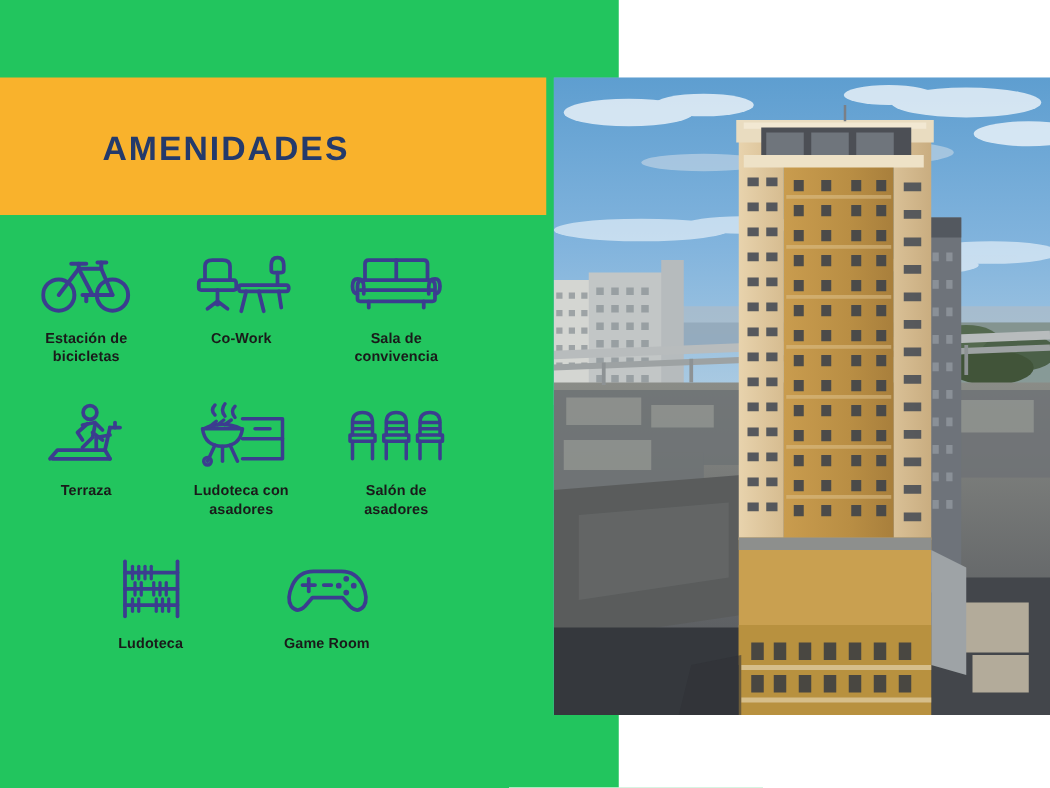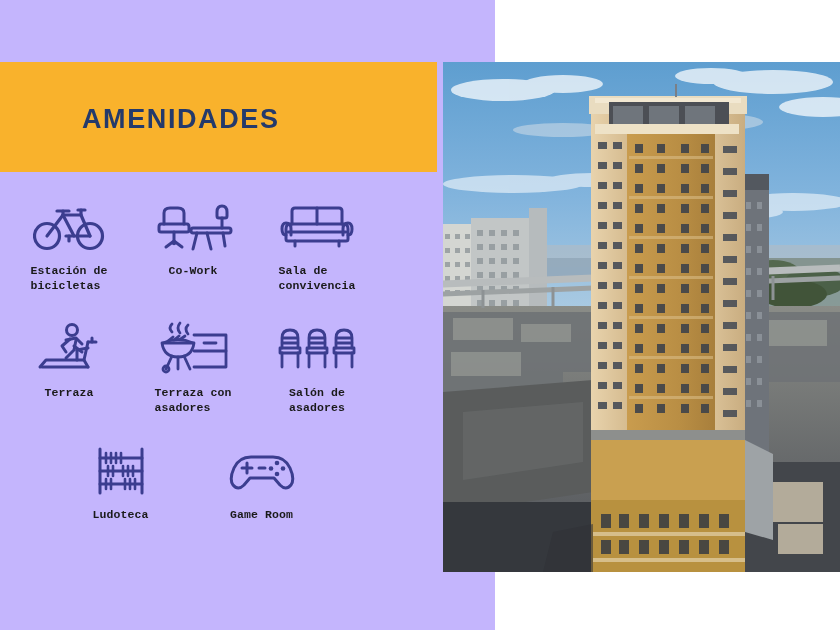--- a/index.html
+++ b/index.html
@@ -22,21 +22,21 @@
     height: 630px;
     background: #ffffff;
   }
 
   
   #left-panel {
     position: absolute;
     left: 0; top: 0;
     width: 495px;
     height: 630px;
-    background: #c4b5fd;
+    background: #22c55e;
   }
 
   #header-band {
     position: absolute;
     left: 0;
     top: 62px;
     width: 437px;
     height: 110px;
     background: #f9b22c;
   }
@@ -83,25 +83,26 @@
     display: flex;
     align-items: center;
     justify-content: center;
   }
   .amenity-icon svg {
     display: block;
   }
 
   .amenity-label {
     margin-top: 6px;
+    text-align: center;
     font-size: 11.5px;
     font-weight: bold;
     color: #1a1a1a;
     line-height: 1.28;
-    font-family: Liberation Mono, monospace;
+    font-family: Liberation Sans, sans-serif;
     white-space: pre-line;
     letter-spacing: 0.1px;
   }
 
   
   #photo-frame {
     position: absolute;
     left: 443px;
     top: 62px;
     width: 397px;
@@ -232,21 +233,21 @@
                 <path d="M18 35 L12 48"></path>
                 <path d="M30 35 L36 48"></path>
                 <path d="M24 36 L24 48"></path>
                 <circle cx="12" cy="48" r="3"></circle>
                 <path d="M40 14 L72 14 L72 46 L40 46"></path>
                 <path d="M40 30 L72 30"></path>
                 <path d="M50 22 L62 22"></path>
               </g>
             </svg>
           </div>
-          <div class="amenity-label">Terraza con
+          <div class="amenity-label">Ludoteca con
 asadores</div>
         </div>
 
         <div class="amenity-cell">
           <div class="amenity-icon">
             <svg width="78" height="46" viewBox="0 0 78 46">
               <g fill="none" stroke="#3b3d8f" stroke-width="2.8" stroke-linecap="round" stroke-linejoin="round">
                 <g>
                   <path d="M4 22 L4 12 Q4 4 12 4 Q20 4 20 12 L20 22"></path>
                   <path d="M4.4 12 L19.6 12"></path>

